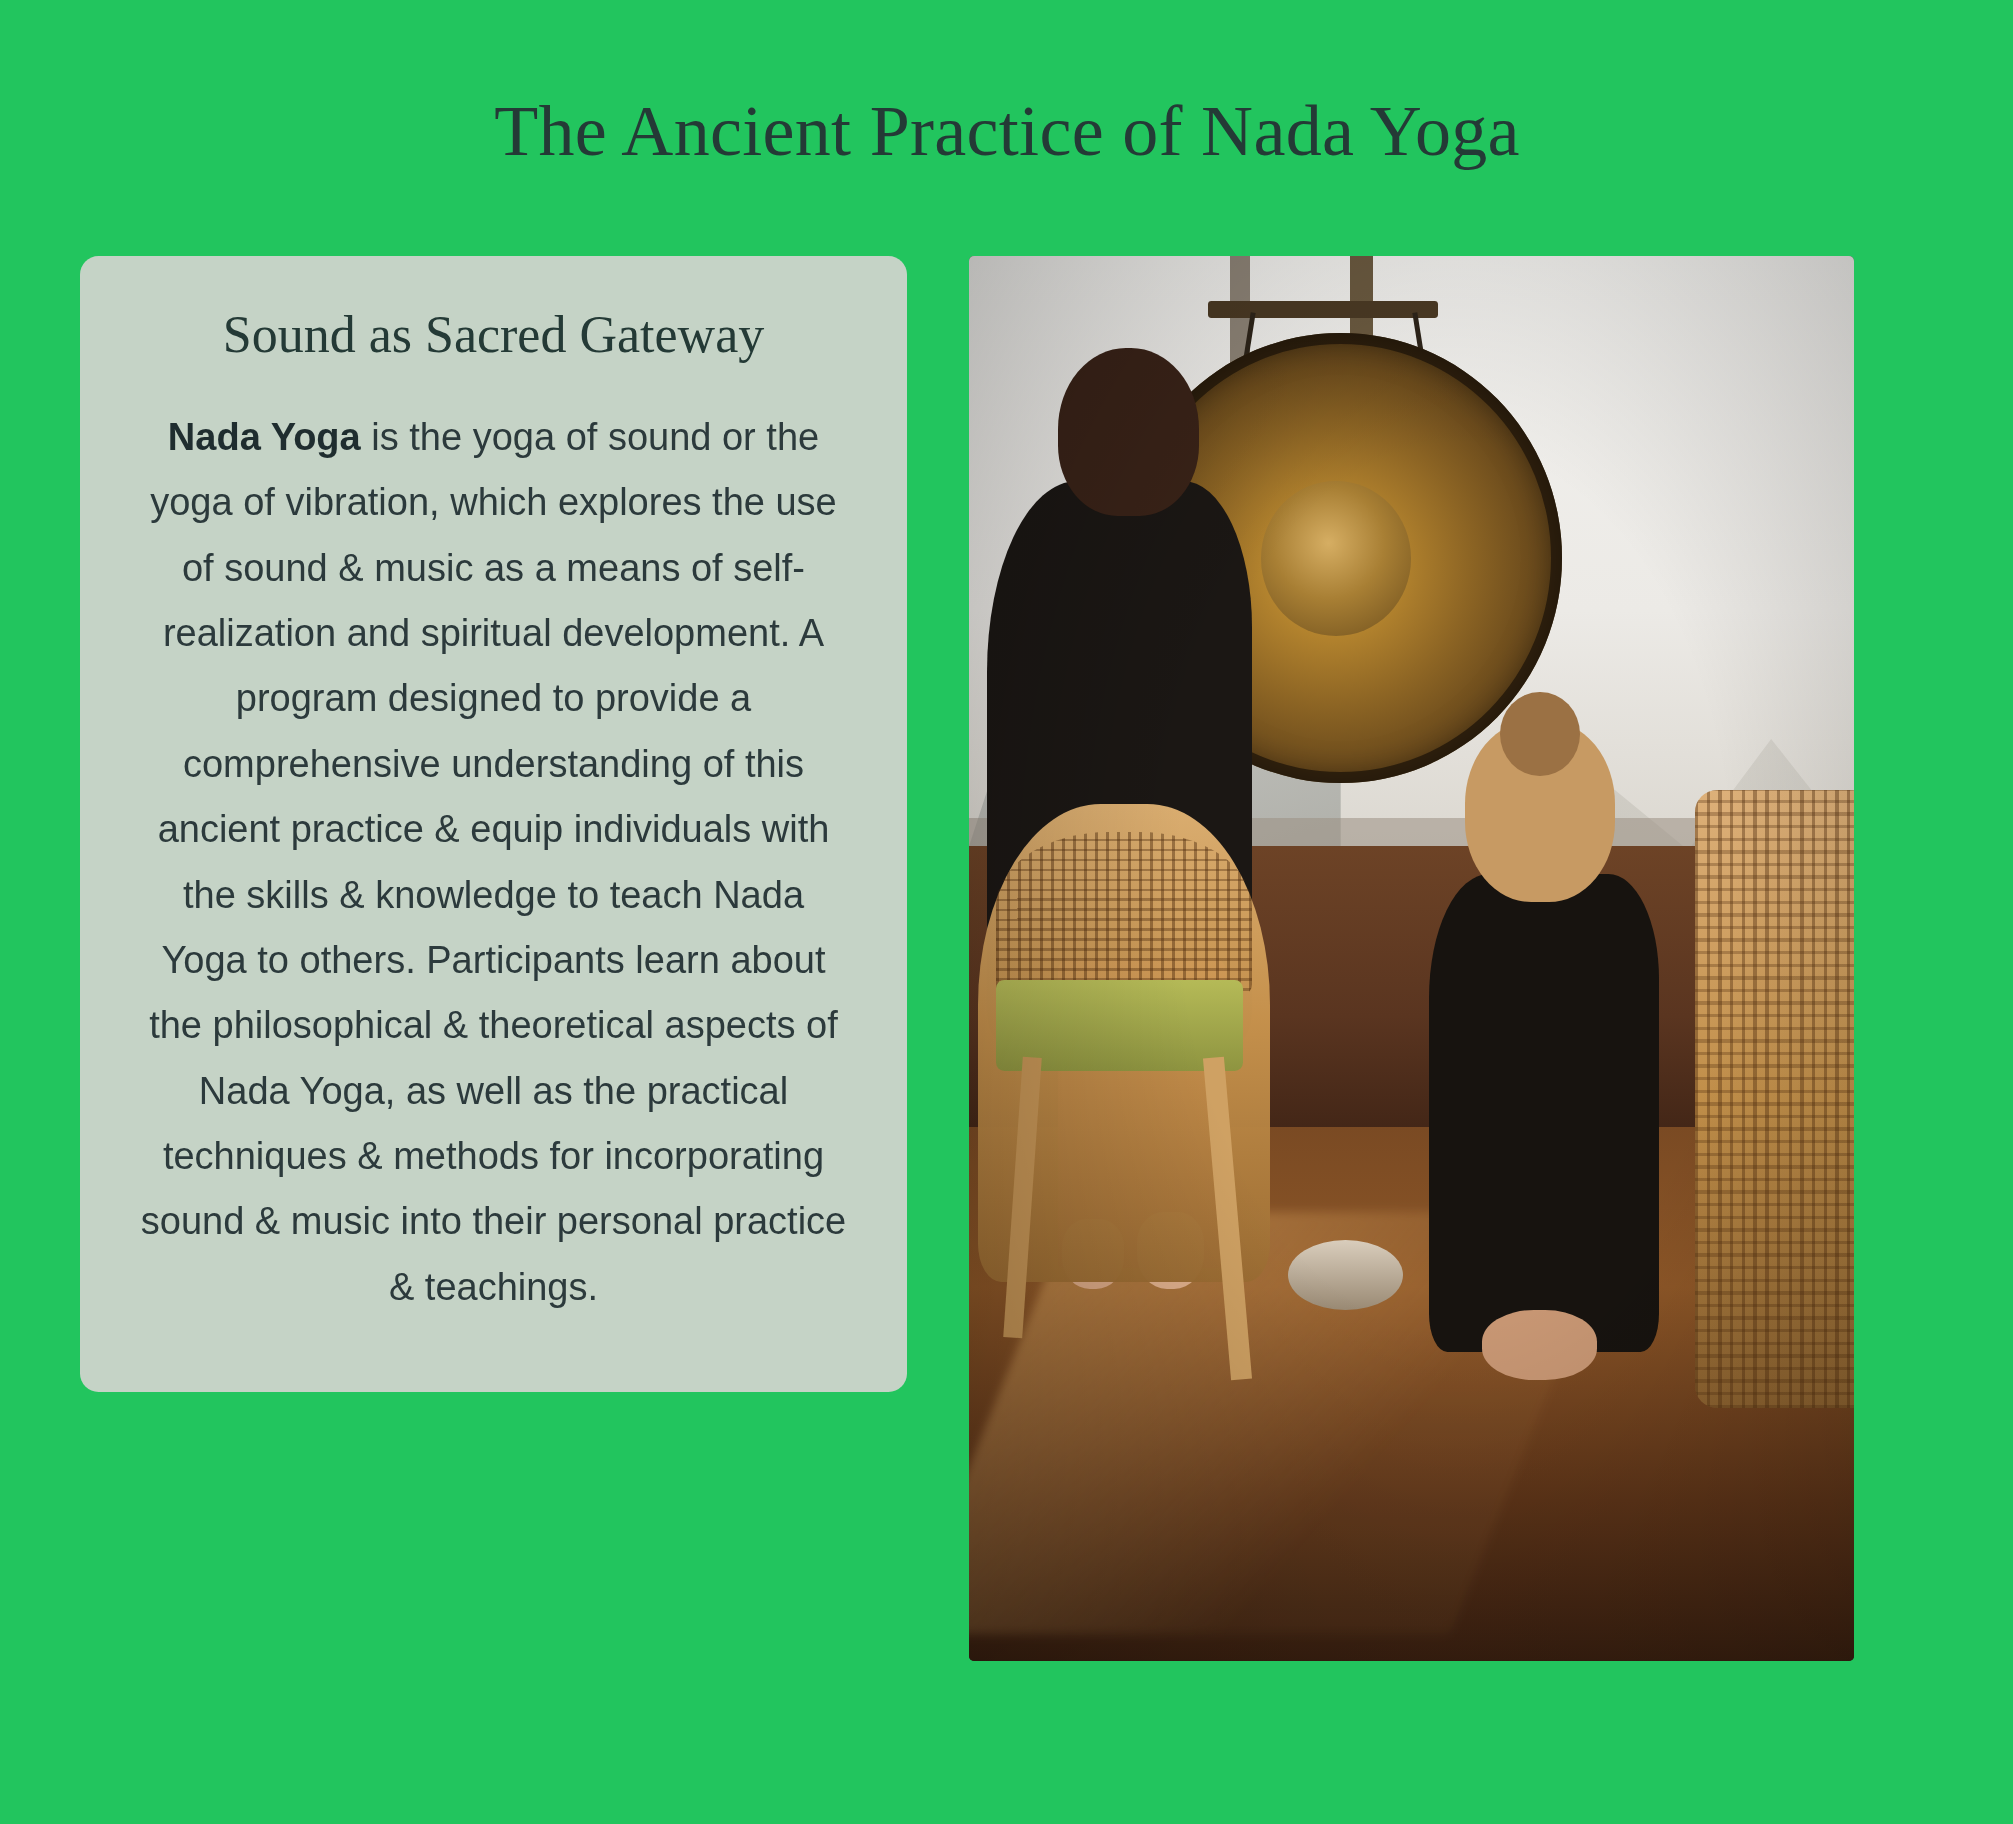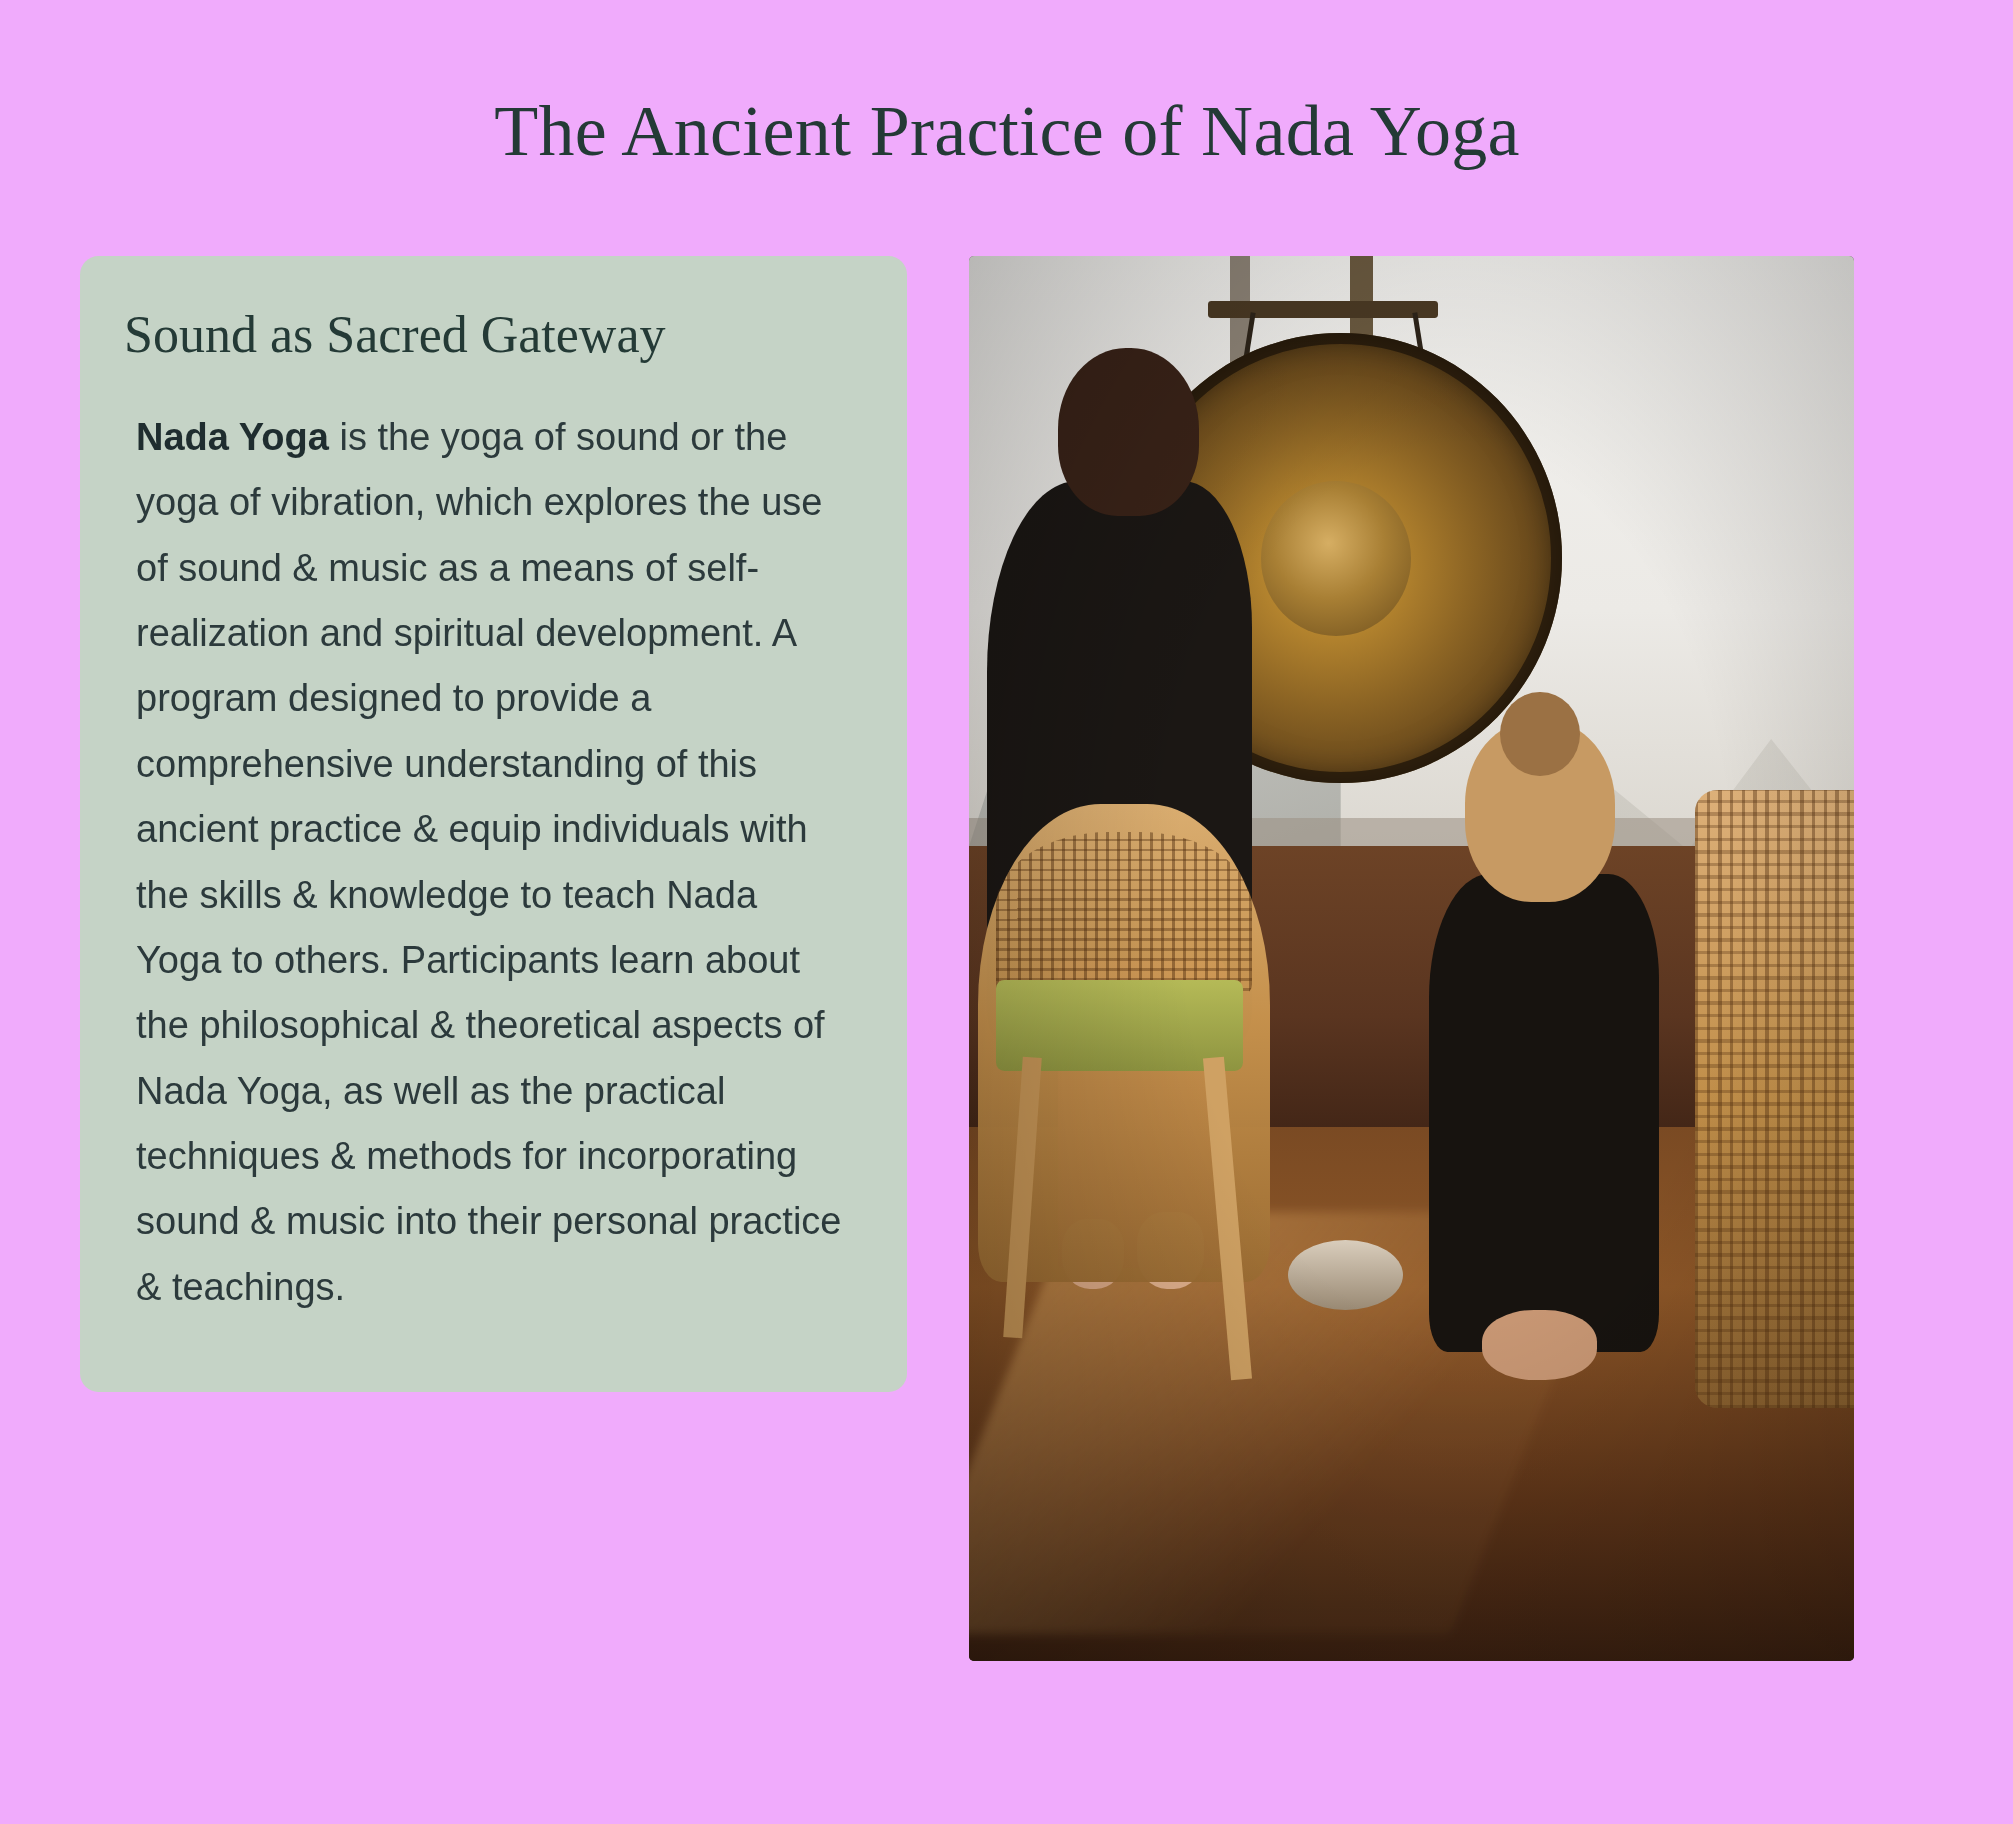--- a/index.html
+++ b/index.html
@@ -11,39 +11,40 @@
     width: 2014px;
     height: 1824px;
     background: #fdf3ec;
     font-family: "Liberation Sans", sans-serif;
     overflow: hidden;
   }
   .page {
     width: 2014px;
     height: 1824px;
     position: relative;
-    background: #f0abfc;
+    background: #22c55e;
   }
   .page-title {
     text-align: center;
     font-family: "Liberation Serif", serif;
     font-size: 72px;
     font-weight: 400;
     color: #243a36;
     letter-spacing: 0.3px;
     margin: 0;
     padding-top: 92px;
     line-height: 1.1;
   }
   .content-row {
     display: flex;
     align-items: flex-start;
     padding: 11px 80px;
     margin-top: 74px;
     gap: 62px;
+    text-align: center;
   }
   .info-card {
     background: #c5d3c6;
     border-radius: 18.5px;
     width: 827px;
     flex: 0 0 827px;
     padding: 49px 44px 60px 44px;
   }
   .card-title {
     font-family: "Liberation Serif", serif;

